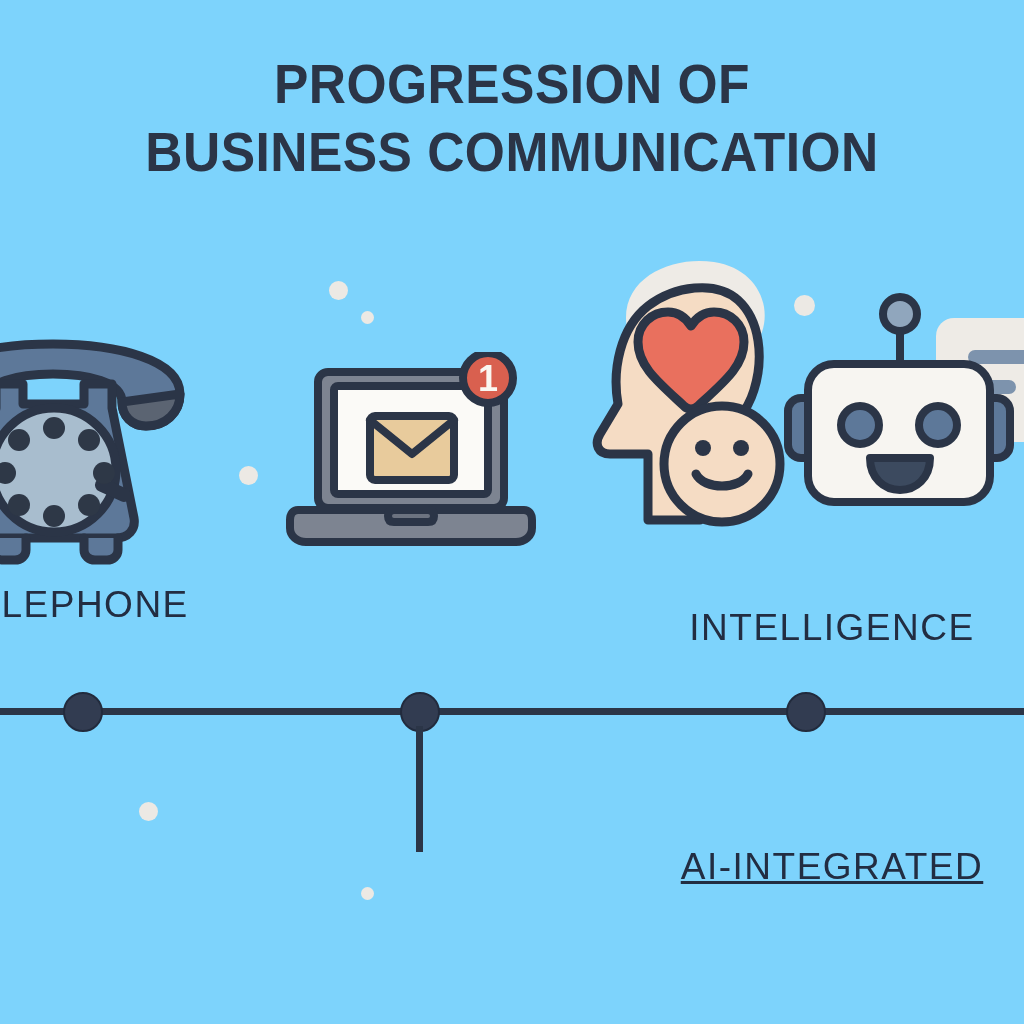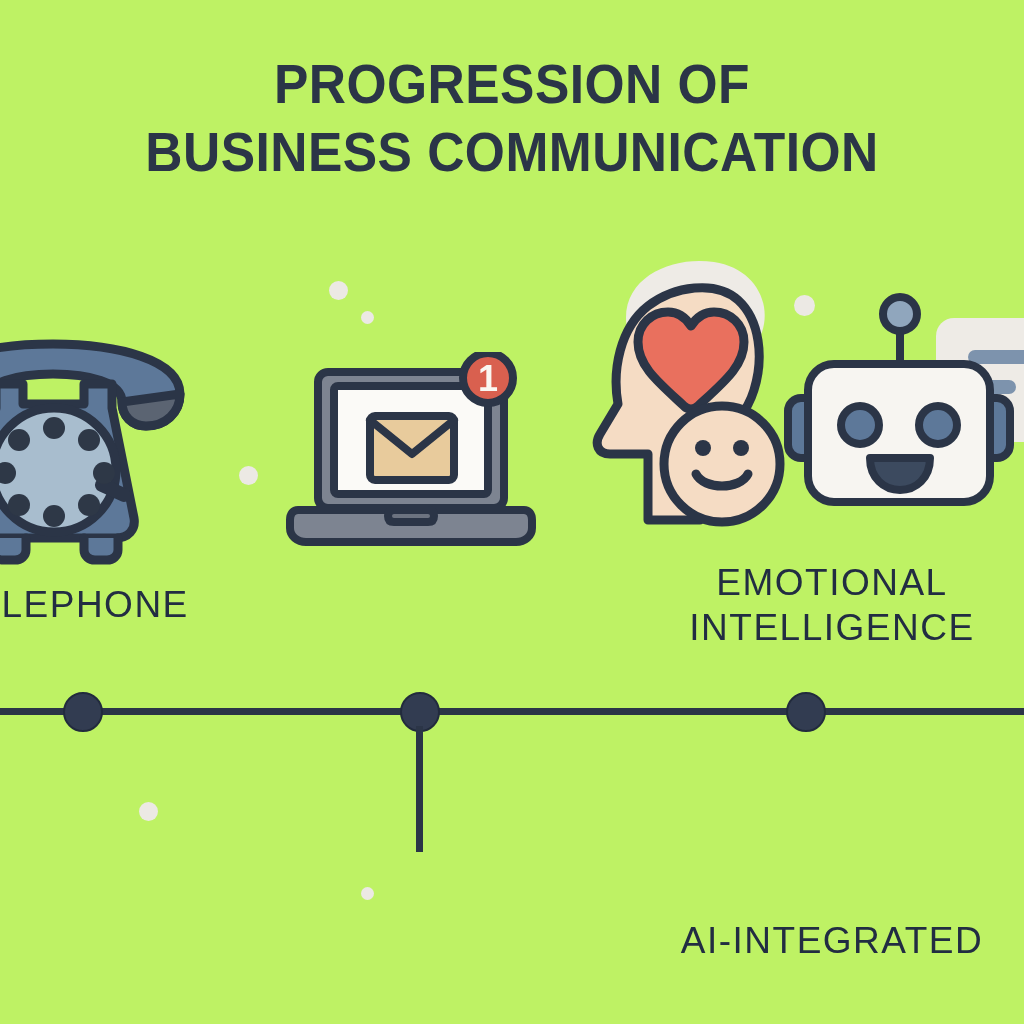--- a/index.html
+++ b/index.html
@@ -4,21 +4,21 @@
 <style>
   html, body {
     margin: 0;
     padding: 0;
     background: #ffffff;
   }
   #canvas {
     position: relative;
     width: 1024px;
     height: 1024px;
-    background: #bef264;
+    background: #7dd3fc;
     overflow: hidden;
     font-family: "Liberation Sans", sans-serif;
   }
 
   
   .deco-dot {
     position: absolute;
     border-radius: 50%;
     background: #ece9e4;
   }
@@ -54,21 +54,21 @@
     font-size: 37px;
     line-height: 45px;
     letter-spacing: 1.5px;
     text-transform: uppercase;
     text-align: center;
     white-space: nowrap;
   }
   #label-telephone { left: -70px; top: 582px; width: 280px; }
   #label-email     { left: 300px; top: 582px; width: 250px; }
   #label-ei        { left: 640px; top: 560px; width: 384px; white-space: normal; }
-  #label-ai        { left: 640px; top: 918px; width: 384px; }
+  #label-ai        { left: 640px; top: 844px; width: 384px; text-decoration: underline; }
 
   
   #timeline-line {
     position: absolute;
     left: 0;
     top: 708px;
     width: 1024px;
     height: 7px;
     background: #2b3547;
   }
@@ -217,19 +217,19 @@
   <div id="timeline-line"></div>
   <div class="timeline-dot" id="dot-telephone"></div>
   <div class="timeline-dot" id="dot-email"></div>
   <div class="timeline-dot" id="dot-ei"></div>
   <div id="drop-line"></div>
 
   <div class="stage-label" id="label-telephone">TELEPHONE</div>
 
 
   <div class="stage-label" id="label-ei">
-    <span>EMOTIONAL</span><br>
+    <br>
     <span>INTELLIGENCE</span>
   </div>
 
   <div class="stage-label" id="label-ai">AI-INTEGRATED</div>
 
 </div>
 
 </body></html>

